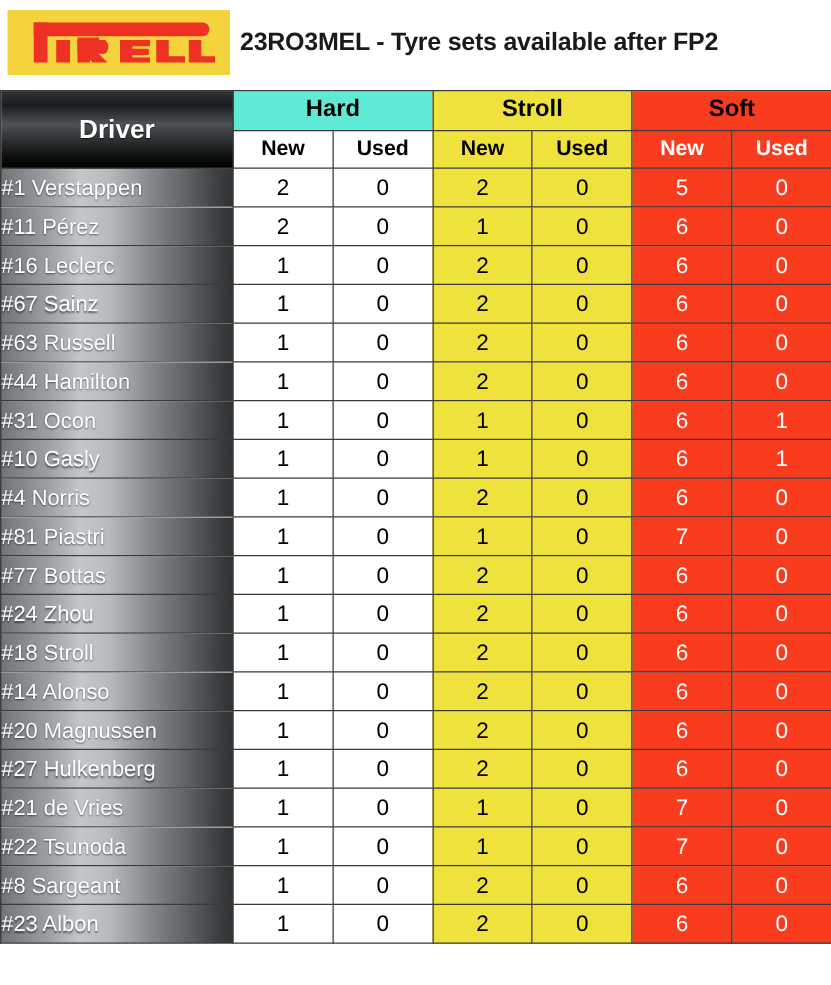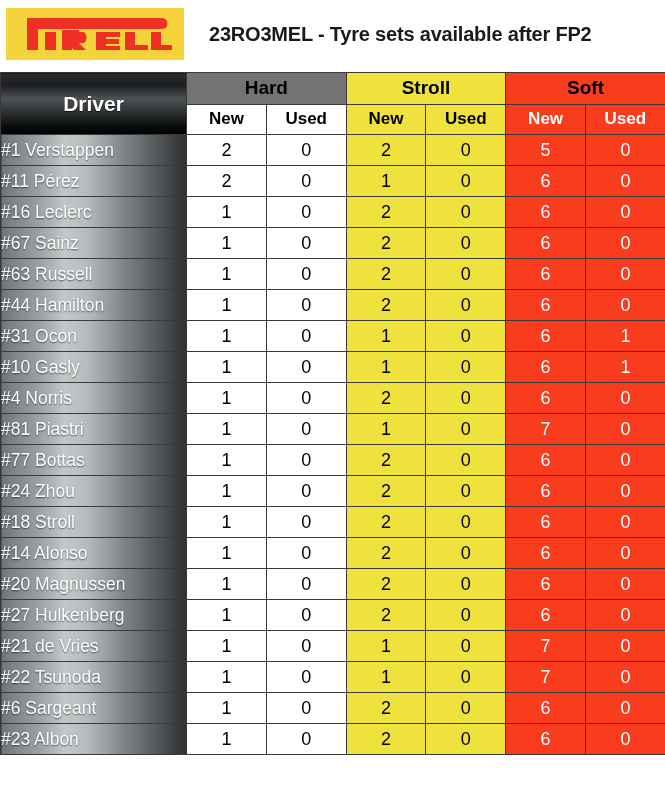--- a/index.html
+++ b/index.html
@@ -26,21 +26,21 @@
     width: 178px;
     height: 52px;
     background: #F5D33C;
     display: flex;
     align-items: center;
     justify-content: center;
   }
   .logo-svg { display: block; }
   .doc-title {
     position: absolute;
-    left: 209px;
+    left: 192px;
     top: 0;
     height: 68px;
     display: flex;
     align-items: center;
     font-size: 20px;
     font-weight: bold;
     color: #1a1a1a;
     letter-spacing: -0.2px;
     white-space: nowrap;
   }
@@ -75,21 +75,21 @@
     vertical-align: middle;
     text-shadow: 0 1px 1px rgba(0,0,0,0.7);
   }
   th.grp {
     height: 30px;
     font-size: 19px;
     font-weight: bold;
     text-align: center;
     vertical-align: middle;
   }
-  th.grp-hard   { background: #737373; color: #000000; text-align: center; }
+  th.grp-hard   { background: #5eead4; color: #000000; text-align: center; }
   th.grp-medium { background: #EFE23C; color: #000000; }
   th.grp-soft   { background: #FA3C1E; color: #000000; }
 
   th.sub {
     height: 29px;
     font-size: 17px;
     font-weight: bold;
     text-align: center;
     vertical-align: middle;
   }
@@ -333,21 +333,21 @@
       <tr>
         <td class="driver-cell">#22 Tsunoda</td>
         <td class="val val-hard">1</td>
         <td class="val val-hard">0</td>
         <td class="val val-medium">1</td>
         <td class="val val-medium">0</td>
         <td class="val val-soft">7</td>
         <td class="val val-soft">0</td>
       </tr>
       <tr>
-        <td class="driver-cell">#6 Sargeant</td>
+        <td class="driver-cell">#8 Sargeant</td>
         <td class="val val-hard">1</td>
         <td class="val val-hard">0</td>
         <td class="val val-medium">2</td>
         <td class="val val-medium">0</td>
         <td class="val val-soft">6</td>
         <td class="val val-soft">0</td>
       </tr>
       <tr>
         <td class="driver-cell">#23 Albon</td>
         <td class="val val-hard">1</td>

